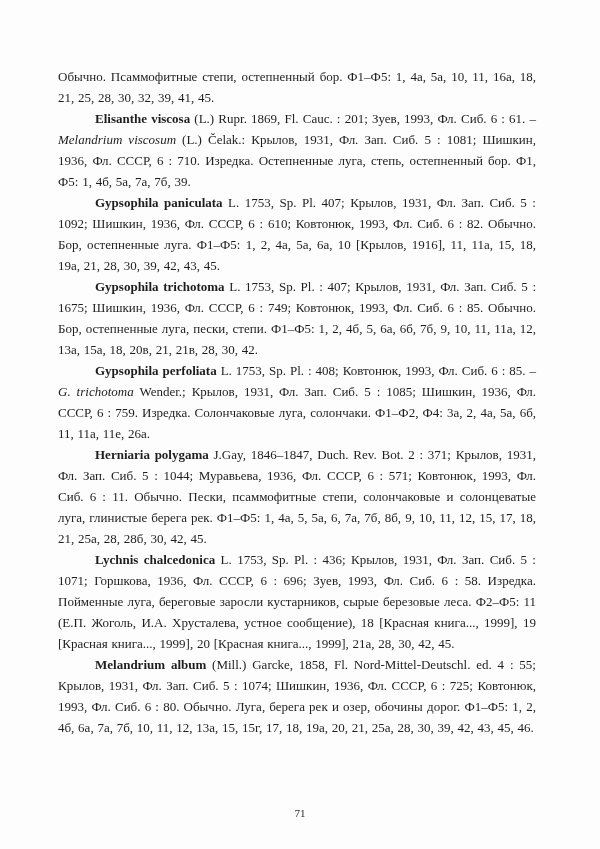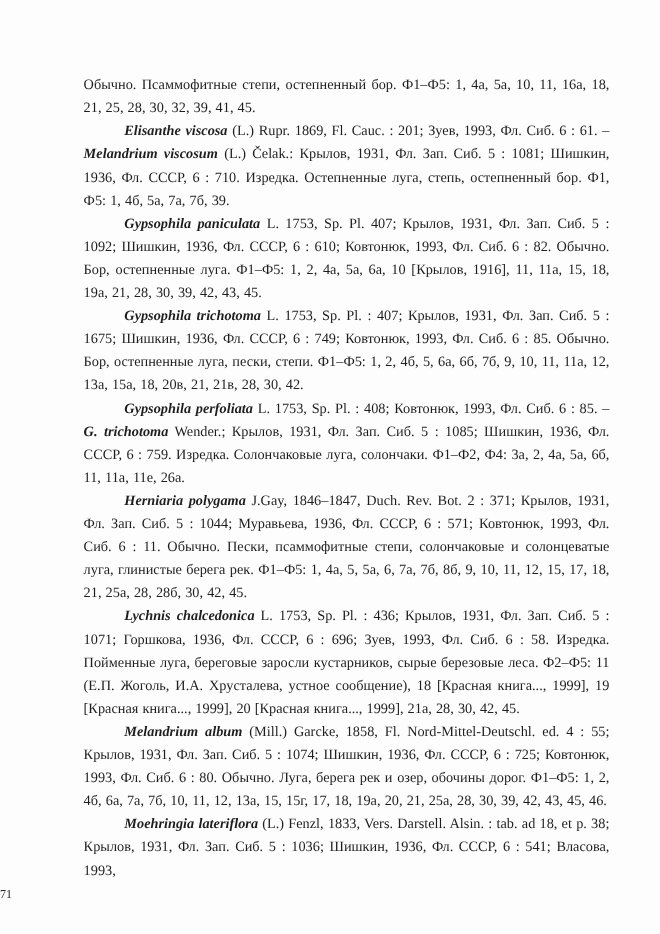--- a/index.html
+++ b/index.html
@@ -11,60 +11,59 @@
     position: relative;
     width: 600px;
     height: 849px;
     background: #fdfdfd;
     overflow: hidden;
     font-family: "Liberation Serif", "DejaVu Serif", serif;
     color: #1e1e1e;
   }
   .text-block {
     position: absolute;
-    left: 76px;
+    left: 58px;
     top: 66px;
     width: 478px;
   }
   p.para {
     margin: 0;
     padding: 0;
     text-align: justify;
     font-size: 13px;
     line-height: 21px;
     word-spacing: 0.5px;
   }
   p.para.indent {
     text-indent: 37px;
   }
   .seg-regular { font-style: normal; font-weight: normal; }
-  .seg-italic { font-style: italic; font-weight: bold; }
-  .seg-bold-italic { font-style: italic; font-weight: bold; margin-top: 40px; }
+  .seg-italic { font-style: italic; font-weight: normal; }
+  .seg-bold-italic { font-weight: bold; margin-top: 40px; }
   .footer {
     position: absolute;
     left: 0;
     top: 806px;
     width: 100%;
-    text-align: left;
+    text-align: center;
     font-size: 11px;
     line-height: 14px;
     color: #2a2a2a;
   }
 </style>
 </head>
 <body>
 
 <div class="page" style="background: rgb(253, 253, 253); color: rgb(30, 30, 30);">
   <div class="text-block">
       <p class="para"><span class="seg-regular">Обычно. Псаммофитные степи, остепненный бор. Ф1–Ф5: 1, 4а, 5а, 10, 11, 16а, 18, 21, 25, 28, 30, 32, 39, 41, 45.</span></p>
       <p class="para indent"><span class="seg-bold-italic">Elisanthe viscosa</span><span class="seg-regular"> (L.) Rupr. 1869, Fl. Cauc. : 201; Зуев, 1993, Фл. Сиб. 6 : 61. – </span><span class="seg-italic">Melandrium viscosum</span><span class="seg-regular"> (L.) Čelak.: Крылов, 1931, Фл. Зап. Сиб. 5 : 1081; Шишкин, 1936, Фл. СССР, 6 : 710. Изредка. Остепненные луга, степь, остепненный бор. Ф1, Ф5: 1, 4б, 5а, 7а, 7б, 39.</span></p>
       <p class="para indent"><span class="seg-bold-italic">Gypsophila paniculata</span><span class="seg-regular"> L. 1753, Sp. Pl. 407; Крылов, 1931, Фл. Зап. Сиб. 5 : 1092; Шишкин, 1936, Фл. СССР, 6 : 610; Ковтонюк, 1993, Фл. Сиб. 6 : 82. Обычно. Бор, остепненные луга. Ф1–Ф5: 1, 2, 4а, 5а, 6а, 10 [Крылов, 1916], 11, 11а, 15, 18, 19а, 21, 28, 30, 39, 42, 43, 45.</span></p>
       <p class="para indent"><span class="seg-bold-italic">Gypsophila trichotoma</span><span class="seg-regular"> L. 1753, Sp. Pl. : 407; Крылов, 1931, Фл. Зап. Сиб. 5 : 1675; Шишкин, 1936, Фл. СССР, 6 : 749; Ковтонюк, 1993, Фл. Сиб. 6 : 85. Обычно. Бор, остепненные луга, пески, степи. Ф1–Ф5: 1, 2, 4б, 5, 6а, 6б, 7б, 9, 10, 11, 11а, 12, 13а, 15а, 18, 20в, 21, 21в, 28, 30, 42.</span></p>
       <p class="para indent"><span class="seg-bold-italic">Gypsophila perfoliata</span><span class="seg-regular"> L. 1753, Sp. Pl. : 408; Ковтонюк, 1993, Фл. Сиб. 6 : 85. – </span><span class="seg-italic">G. trichotoma</span><span class="seg-regular"> Wender.; Крылов, 1931, Фл. Зап. Сиб. 5 : 1085; Шишкин, 1936, Фл. СССР, 6 : 759. Изредка. Солончаковые луга, солончаки. Ф1–Ф2, Ф4: 3а, 2, 4а, 5а, 6б, 11, 11а, 11е, 26а.</span></p>
       <p class="para indent"><span class="seg-bold-italic">Herniaria polygama</span><span class="seg-regular"> J.Gay, 1846–1847, Duch. Rev. Bot. 2 : 371; Крылов, 1931, Фл. Зап. Сиб. 5 : 1044; Муравьева, 1936, Фл. СССР, 6 : 571; Ковтонюк, 1993, Фл. Сиб. 6 : 11. Обычно. Пески, псаммофитные степи, солончаковые и солонцеватые луга, глинистые берега рек. Ф1–Ф5: 1, 4а, 5, 5а, 6, 7а, 7б, 8б, 9, 10, 11, 12, 15, 17, 18, 21, 25а, 28, 28б, 30, 42, 45.</span></p>
       <p class="para indent"><span class="seg-bold-italic">Lychnis chalcedonica</span><span class="seg-regular"> L. 1753, Sp. Pl. : 436; Крылов, 1931, Фл. Зап. Сиб. 5 : 1071; Горшкова, 1936, Фл. СССР, 6 : 696; Зуев, 1993, Фл. Сиб. 6 : 58. Изредка. Пойменные луга, береговые заросли кустарников, сырые березовые леса. Ф2–Ф5: 11 (Е.П. Жоголь, И.А. Хрусталева, устное сообщение), 18 [Красная книга..., 1999], 19 [Красная книга..., 1999], 20 [Красная книга..., 1999], 21а, 28, 30, 42, 45.</span></p>
       <p class="para indent"><span class="seg-bold-italic">Melandrium album</span><span class="seg-regular"> (Mill.) Garcke, 1858, Fl. Nord-Mittel-Deutschl. ed. 4 : 55; Крылов, 1931, Фл. Зап. Сиб. 5 : 1074; Шишкин, 1936, Фл. СССР, 6 : 725; Ковтонюк, 1993, Фл. Сиб. 6 : 80. Обычно. Луга, берега рек и озер, обочины дорог. Ф1–Ф5: 1, 2, 4б, 6а, 7а, 7б, 10, 11, 12, 13а, 15, 15г, 17, 18, 19а, 20, 21, 25а, 28, 30, 39, 42, 43, 45, 46.</span></p>
-      <p class="para indent"><span class="seg-bold-italic">Moehringia lateriflora</span><span class="seg-regular"> (L.) Fenzl, 1833, Vers. Darstell. Alsin. : tab. ad 18, et p. 38; Крылов, 1931, Фл. Зап. Сиб. 5 : 1036; Шишкин, 1936, Фл. СССР, 6 : 541; Власова, 1993,</span></p>
     </div>
   <div class="footer">
     <span>71</span>
   </div>
 </div>
 
 </body></html>

